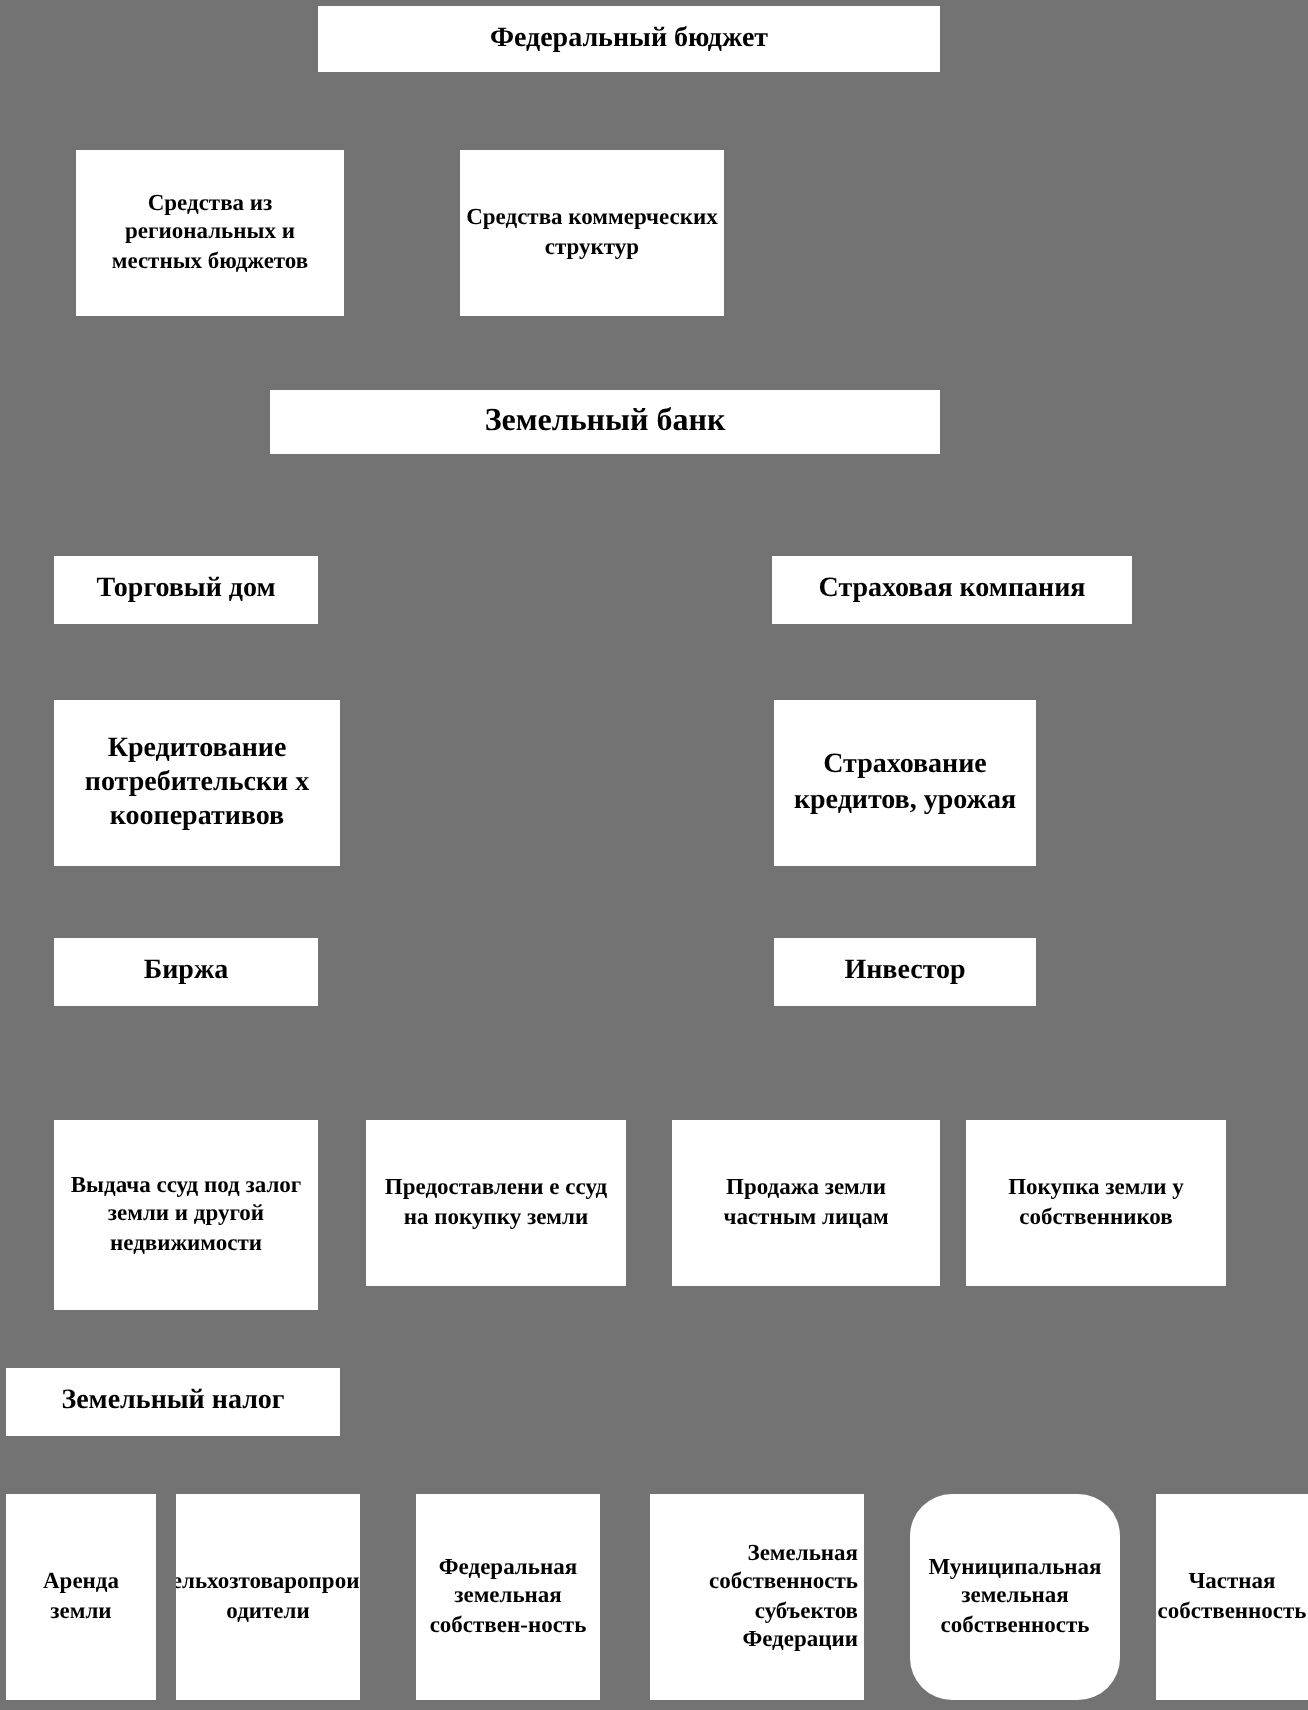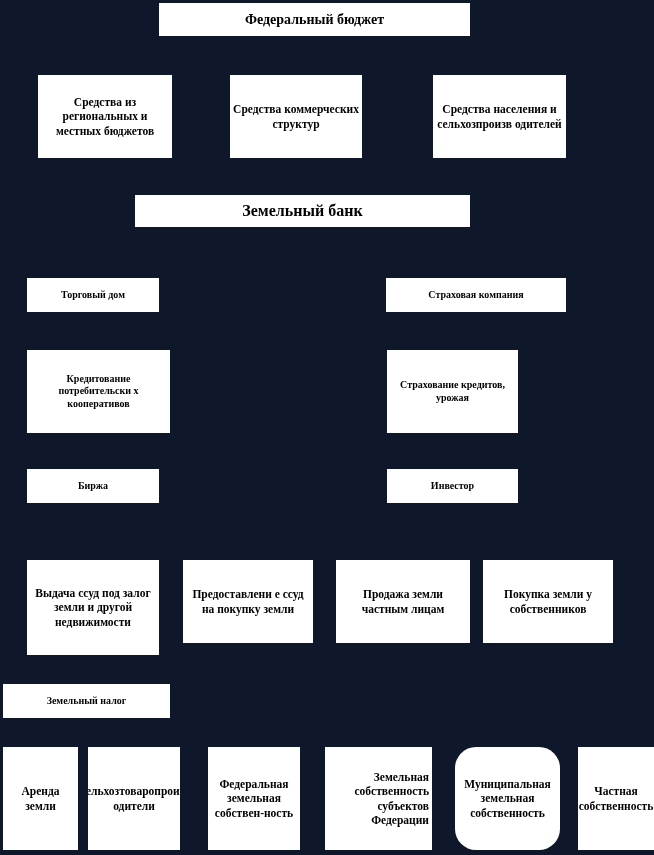--- a/index.html
+++ b/index.html
@@ -4,57 +4,56 @@
 <style>
   html, body {
     margin: 0;
     padding: 0;
     background: #000000;
   }
   #canvas {
     position: relative;
     width: 654px;
     height: 855px;
-    background: #0f172a;
+    background: #737373;
     overflow: hidden;
     font-family: "Liberation Serif", "DejaVu Serif", serif;
   }
   .node {
     position: absolute;
     background: #ffffff;
     color: #000000;
     box-sizing: border-box;
     display: flex;
     align-items: center;
     justify-content: center;
     text-align: center;
     font-weight: bold;
     line-height: 1.22;
     padding: 2px 3px;
     overflow: hidden;
     word-wrap: break-word;
     hyphens: none;
   }
   .t13 { font-size: 16px; }
-  .t12 { font-size: 10px; }
+  .t12 { font-size: 14px; }
   .t11 { font-size: 11.5px; }
   .title-node { font-size: 14px; }
 </style>
 </head>
 <body>
 
 <div id="canvas">
 
   <div class="node title-node" style="left:159px; top:3px; width:311px; height:33px;">Федеральный бюджет</div>
 
   <div class="node t11" style="left:38px; top:75px; width:134px; height:83px;">Средства из региональных и местных бюджетов</div>
 
   <div class="node t11" style="left:230px; top:75px; width:132px; height:83px;">Средства коммерческих структур</div>
 
-  <div class="node t11" style="left:433px; top:75px; width:133px; height:83px;">Средства населения и сельхозпроизв одителей</div>
 
   <div class="node t13" style="left:135px; top:195px; width:335px; height:32px;">Земельный банк</div>
 
   <div class="node t12" style="left:27px; top:278px; width:132px; height:34px;">Торговый дом</div>
 
   <div class="node t12" style="left:386px; top:278px; width:180px; height:34px;">Страховая компания</div>
 
   <div class="node t12" style="left:27px; top:350px; width:143px; height:83px;">Кредитование потребительски х кооперативов</div>
 
   <div class="node t12" style="left:387px; top:350px; width:131px; height:83px;">Страхование кредитов, урожая</div>

